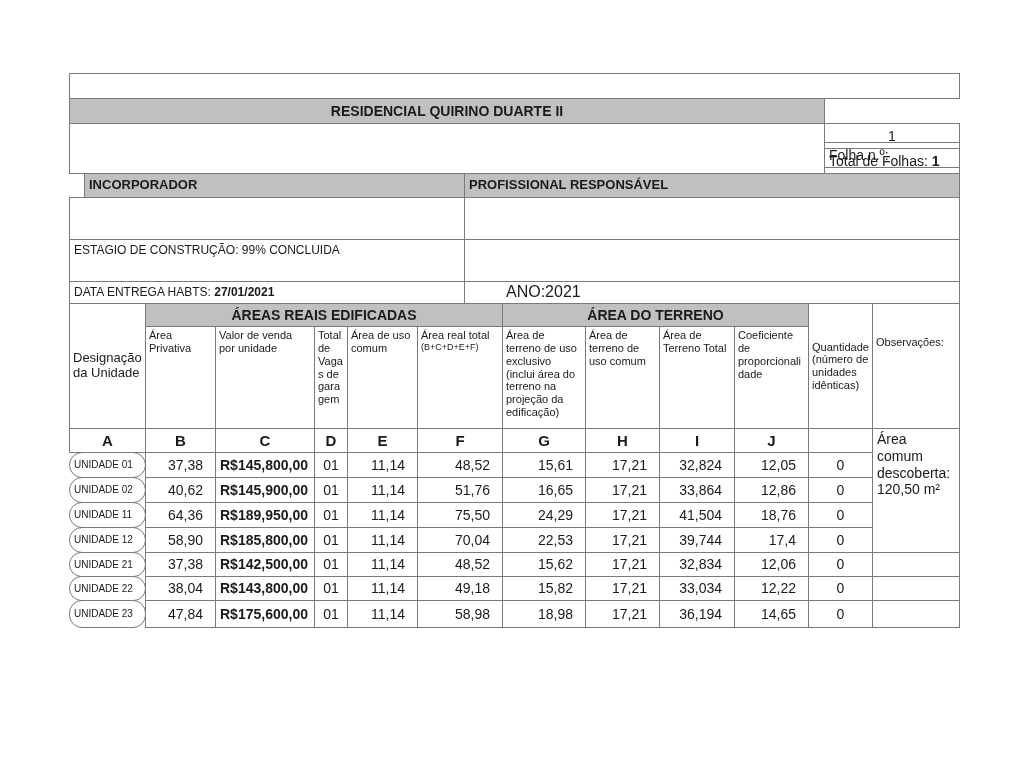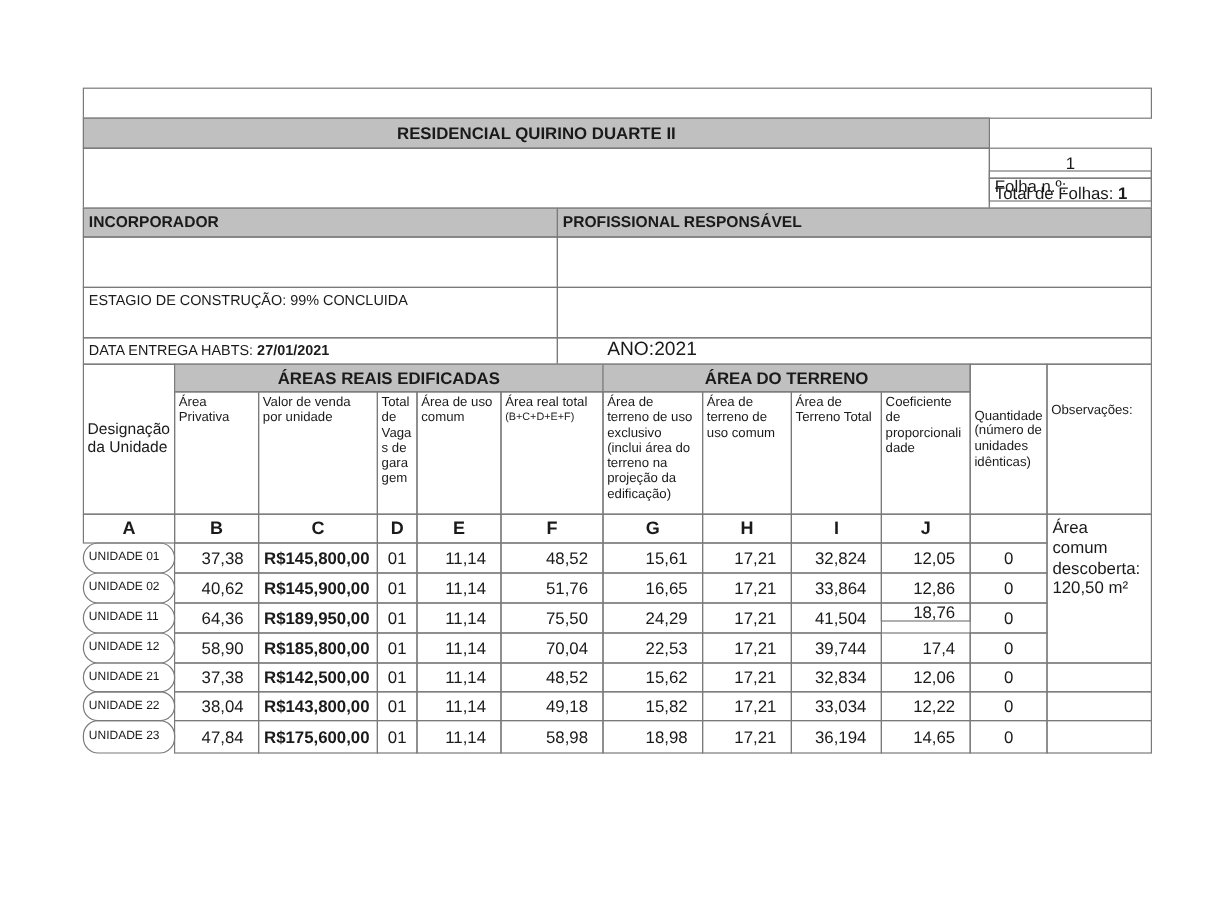--- a/index.html
+++ b/index.html
@@ -28,21 +28,21 @@
 
 <div class="c g center bold big" style="left:69px;top:98px;width:756px;height:26px;">RESIDENCIAL QUIRINO DUARTE II</div>
 <div class="c left big" style="left:824px;top:98px;width:136px;height:26px;margin-top:44px;">Folha n.º:</div>
 
 <div class="c" style="left:69px;top:123px;width:756px;height:51px;"></div>
 <div class="c center big" style="left:824px;top:123px;width:136px;height:26px;">1</div>
 <div class="c left big" style="left:824px;top:148px;width:136px;height:26px;">
   <span>Total de Folhas:</span>&nbsp;<b>1</b>
 </div>
 
-<div class="c g left bold" style="left:69px;top:173px;width:396px;height:25px;">INCORPORADOR</div>
+<div class="c g left bold" style="left:84px;top:173px;width:396px;height:25px;">INCORPORADOR</div>
 <div class="c g left bold" style="left:464px;top:173px;width:496px;height:25px;">PROFISSIONAL RESPONSÁVEL</div>
 <div class="c" style="left:69px;top:197px;width:396px;height:43px;"></div>
 <div class="c" style="left:464px;top:197px;width:496px;height:43px;"></div>
 
 <div class="c" style="left:69px;top:239px;width:396px;height:43px;padding:4px 4px;font-size:12px;">ESTAGIO DE CONSTRUÇÃO: 99% CONCLUIDA</div>
 <div class="c" style="left:464px;top:239px;width:496px;height:43px;"></div>
 
 <div class="c left" style="left:69px;top:281px;width:396px;height:23px;font-size:12px;">
   <span>DATA ENTREGA HABTS:</span>&nbsp;<b>27/01/2021</b>
 </div>
@@ -115,21 +115,21 @@
     <div>
       <div class="c left lbl" style="left: 69px; top: 502px; width: 77px; height: 26px;">UNIDADE 11</div>
       <div class="c right num" style="left: 145px; top: 502px; width: 71px; height: 26px;">64,36</div>
       <div class="c left bold num" style="left: 215px; top: 502px; width: 100px; height: 26px;">R$189,950,00</div>
       <div class="c center num" style="left: 314px; top: 502px; width: 34px; height: 26px;">01</div>
       <div class="c right num" style="left: 347px; top: 502px; width: 71px; height: 26px;">11,14</div>
       <div class="c right num" style="left: 417px; top: 502px; width: 86px; height: 26px;">75,50</div>
       <div class="c right num" style="left: 502px; top: 502px; width: 84px; height: 26px;">24,29</div>
       <div class="c right num" style="left: 585px; top: 502px; width: 75px; height: 26px;">17,21</div>
       <div class="c right num" style="left: 659px; top: 502px; width: 76px; height: 26px;">41,504</div>
-      <div class="c right num" style="left: 734px; top: 502px; width: 75px; height: 16px;">18,76</div>
+      <div class="c right num" style="left: 734px; top: 502px; width: 75px; height: 26px;">18,76</div>
       <div class="c center num" style="left: 808px; top: 502px; width: 65px; height: 26px;">0</div>
     </div>
     <div>
       <div class="c left lbl" style="left: 69px; top: 527px; width: 77px; height: 26px;">UNIDADE 12</div>
       <div class="c right num" style="left: 145px; top: 527px; width: 71px; height: 26px;">58,90</div>
       <div class="c left bold num" style="left: 215px; top: 527px; width: 100px; height: 26px;">R$185,800,00</div>
       <div class="c center num" style="left: 314px; top: 527px; width: 34px; height: 26px;">01</div>
       <div class="c right num" style="left: 347px; top: 527px; width: 71px; height: 26px;">11,14</div>
       <div class="c right num" style="left: 417px; top: 527px; width: 86px; height: 26px;">70,04</div>
       <div class="c right num" style="left: 502px; top: 527px; width: 84px; height: 26px;">22,53</div>

